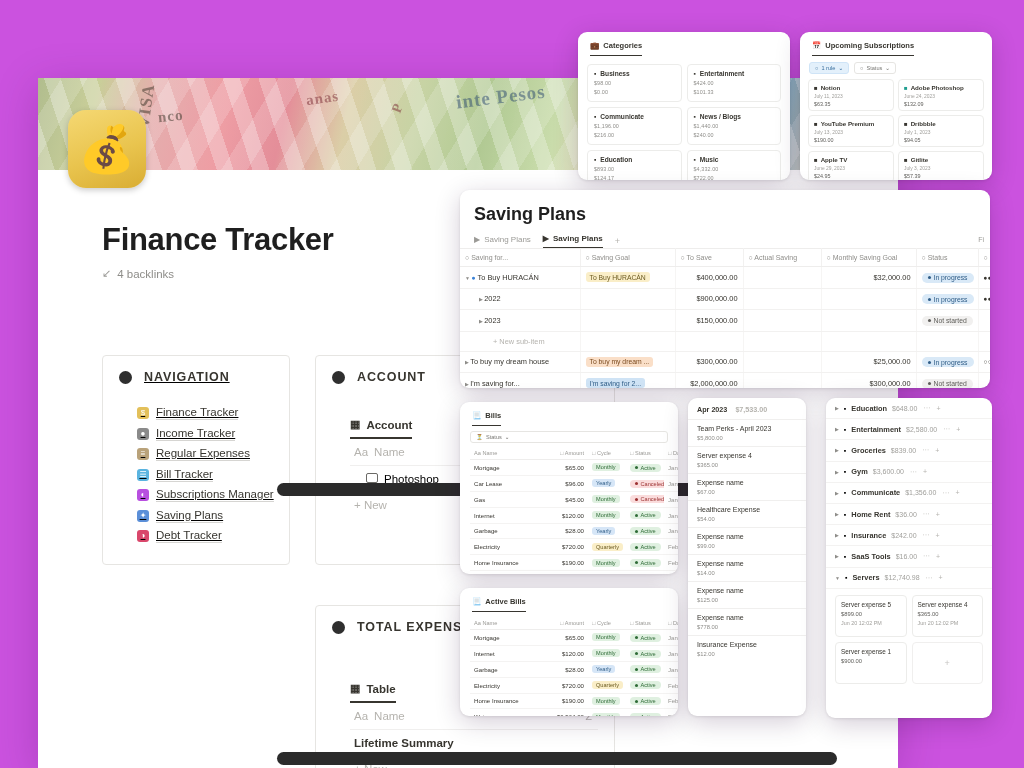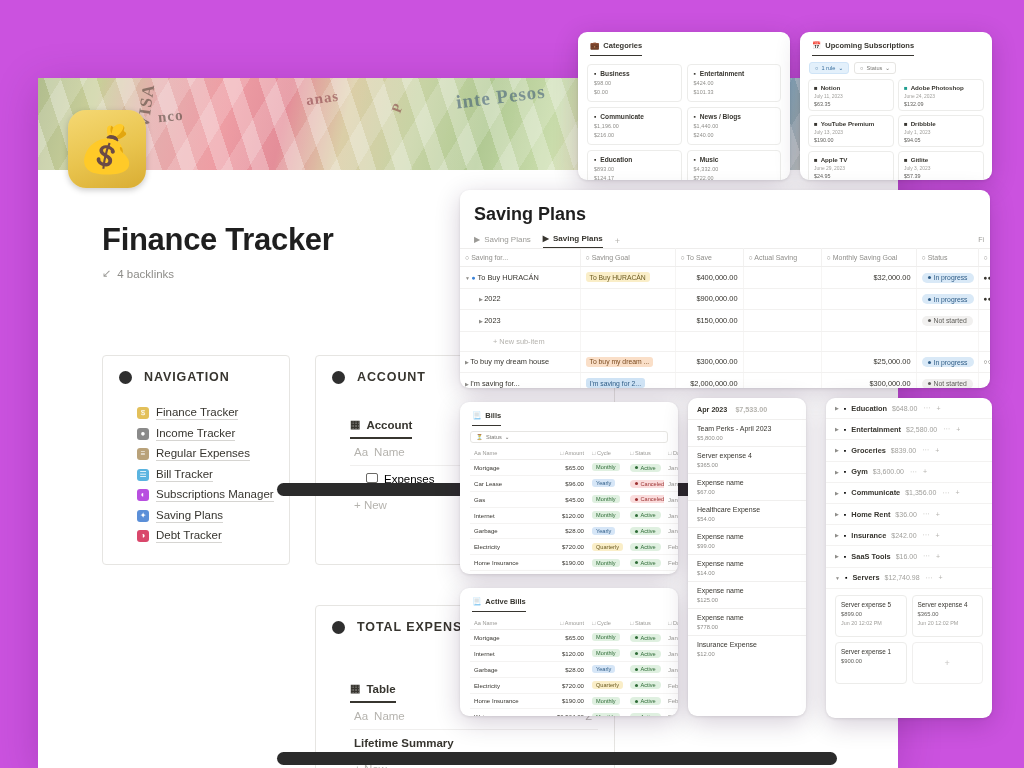--- a/index.html
+++ b/index.html
@@ -70,21 +70,21 @@
     position:absolute; border:1px solid #e6e5e2; border-radius:4px;
     background:#fff;
   }
   .panel-head {
     display:flex; align-items:center; gap:12px;
     padding:14px 16px 0 16px;
   }
   .dot-ico { width:13px; height:13px; border-radius:50%; background:#2f2f2f; flex:none; }
   .panel-title { font-size:12.5px; font-weight:600; letter-spacing:.9px; color:#37352f; }
 
-  #nav-panel { left:64px; top:277px; width:188px; height:210px; }
+  #nav-panel { left:64px; top:277px; width:188px; height:210px;text-decoration:underline; }
   .nav-list { padding:22px 0 0 34px; display:flex; flex-direction:column; gap:6.5px; }
   .nav-item { display:flex; align-items:center; gap:7px; font-size:11.5px; color:#37352f; }
   .nav-item .lbl { border-bottom:1px solid #d6d5d2; padding-bottom:1px; }
   .nav-ico { width:12px; height:12px; border-radius:3px; flex:none;
              display:flex; align-items:center; justify-content:center;
              font-size:8px; color:#fff; line-height:1; }
 
   #acct-panel { left:277px; top:277px; width:300px; height:210px; }
   #tot-panel  { left:277px; top:527px; width:300px; height:190px; }
 
@@ -286,21 +286,21 @@
         <div class="mini-row">
           <span class="c1">
             <span class="ph">Aa</span>
             <span class="ph">Name</span>
           </span>
           <span class="sigma">Σ</span>
         </div>
         <div class="mini-row">
           <span class="c1" style="padding-left:16px;">
             <span class="pg-ico"></span>
-            <span>Expenses</span>
+            <span>Photoshop</span>
           </span>
         </div>
         <div class="new-row">+ New</div>
       </div>
     </div>
 
     <div class="panel" id="tot-panel">
       <div class="panel-head">
         <span class="dot-ico"></span>
         <span class="panel-title">TOTAL EXPENSES</span>

